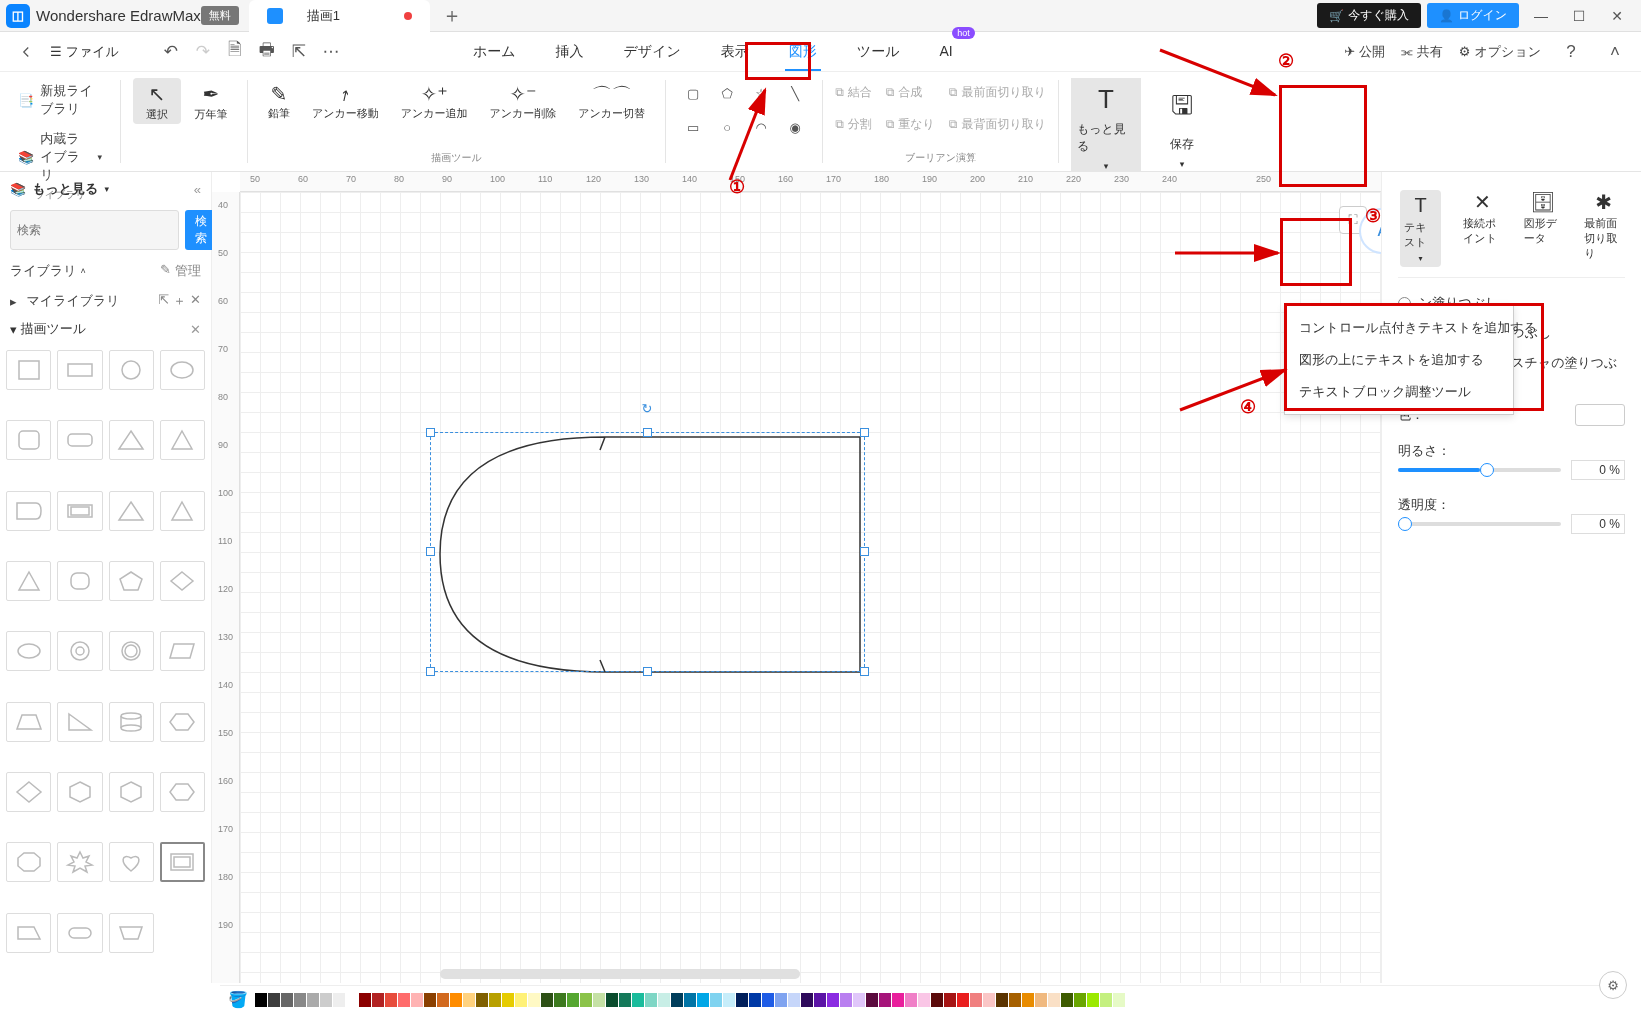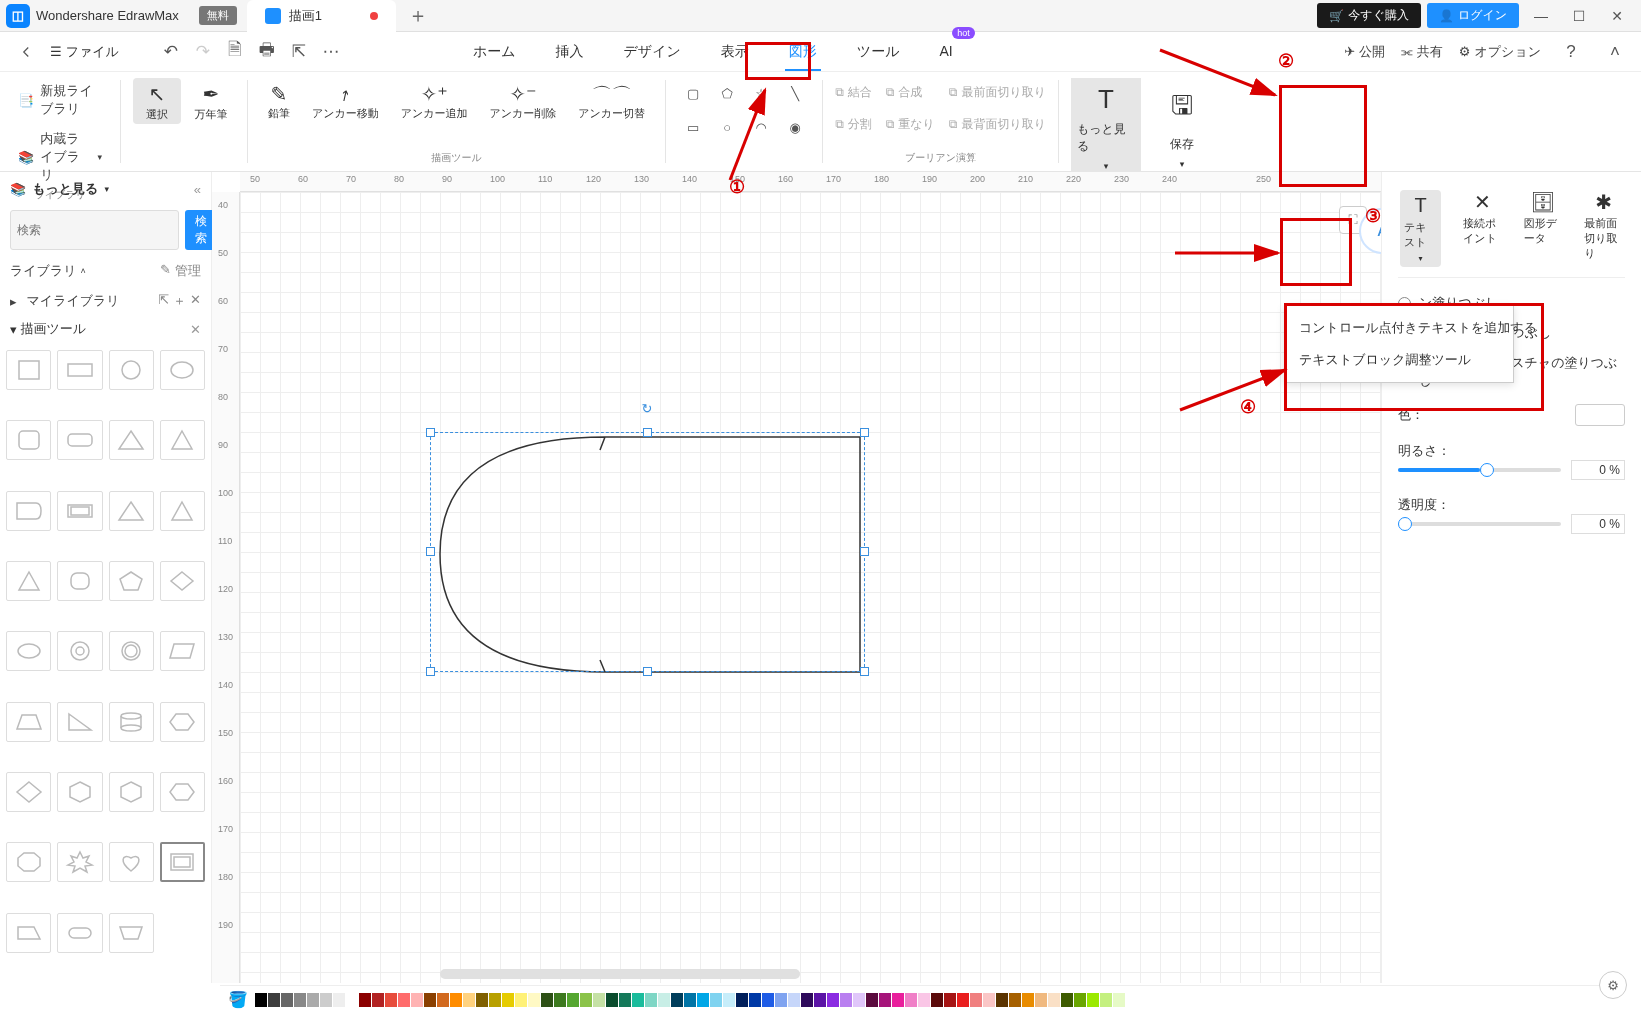--- a/index.html
+++ b/index.html
@@ -1,23 +1,23 @@
 <!DOCTYPE html>
 <html><head>
 <meta charset="utf-8">
 <style>
 * { margin:0; padding:0; box-sizing:border-box; font-family:"Segoe UI","Meiryo",sans-serif; }
 body { width:1641px; height:1013px; background:#fff; overflow:hidden; position:relative; font-size:13px; color:#333; }
 
 
 .titlebar { height:32px; display:flex; align-items:center; background:#f5f5f5; border-bottom:1px solid #e0e0e0; }
 .app-logo { width:24px; height:24px; background:#0a84ff; border-radius:5px; margin:0 6px; display:flex; align-items:center; justify-content:center; color:#fff; font-weight:bold; }
-.app-name { font-size:13px; padding-right:20px; }
+.app-name { font-size:15px; padding-right:0; }
 .badge-free { background:#777; color:#fff; padding:2px 8px; border-radius:3px; font-size:11px; margin-right:10px; }
-.tab { height:32px; background:#fff; padding:0 18px; display:flex; align-items:center; gap:8px; border-top-left-radius:6px; border-top-right-radius:6px; }
+.tab { height:32px; background:#fff; padding:0 18px; display:flex; align-items:center; gap:24px; border-top-left-radius:6px; border-top-right-radius:6px; }
 .tab .doc-icon { width:16px; height:16px; background:#1e90ff; border-radius:3px; }
 .tab .dirty { width:8px; height:8px; background:#f04040; border-radius:50%; margin-left:40px; }
 .new-tab { padding:0 12px; font-size:20px; color:#666; cursor:pointer; }
 .titlebar-right { margin-left:auto; display:flex; align-items:center; gap:6px; padding-right:8px; }
 .btn-buy { background:#1a1a1a; color:#fff; padding:4px 12px; border-radius:3px; font-size:12px; display:flex; align-items:center; gap:4px;}
 .btn-login { background:#1e90ff; color:#fff; padding:4px 12px; border-radius:3px; font-size:12px; display:flex; align-items:center; gap:4px;}
 .wc { width:32px; height:32px; display:flex; align-items:center; justify-content:center; color:#555; font-size:14px; }
 
 
 .menubar { height:40px; display:flex; align-items:center; padding:0 12px; border-bottom:1px solid #eee; gap:4px; }
@@ -658,20 +658,21 @@
             <div class="slider-thumb" style="left:0"></div>
           </div>
         <div class="val-box">0 %</div>
       </div>
     </div>
   </div>
 </div>
 
 <div class="popup" style="left:1284px; top:305px; width:230px;">
   <div class="popup-item">コントロール点付きテキストを追加する</div>
+  <div class="popup-item">図形の上にテキストを追加する</div>
   <div class="popup-item">テキストブロック調整ツール</div>
 </div>
 
 <div class="redbox" style="left:745px; top:42px; width:66px; height:38px;"></div>
 <div class="rednote" style="left:729px; top:176px;">①</div>
 <svg class="redarrow" style="left:680px; top:80px" width="100" height="110">
     <defs>
       <marker id="ah1" markerWidth="10" markerHeight="10" refX="8" refY="3" orient="auto">
         <path d="M0,0 L9,3 L0,6 Z" fill="#d80000"></path>
       </marker>

